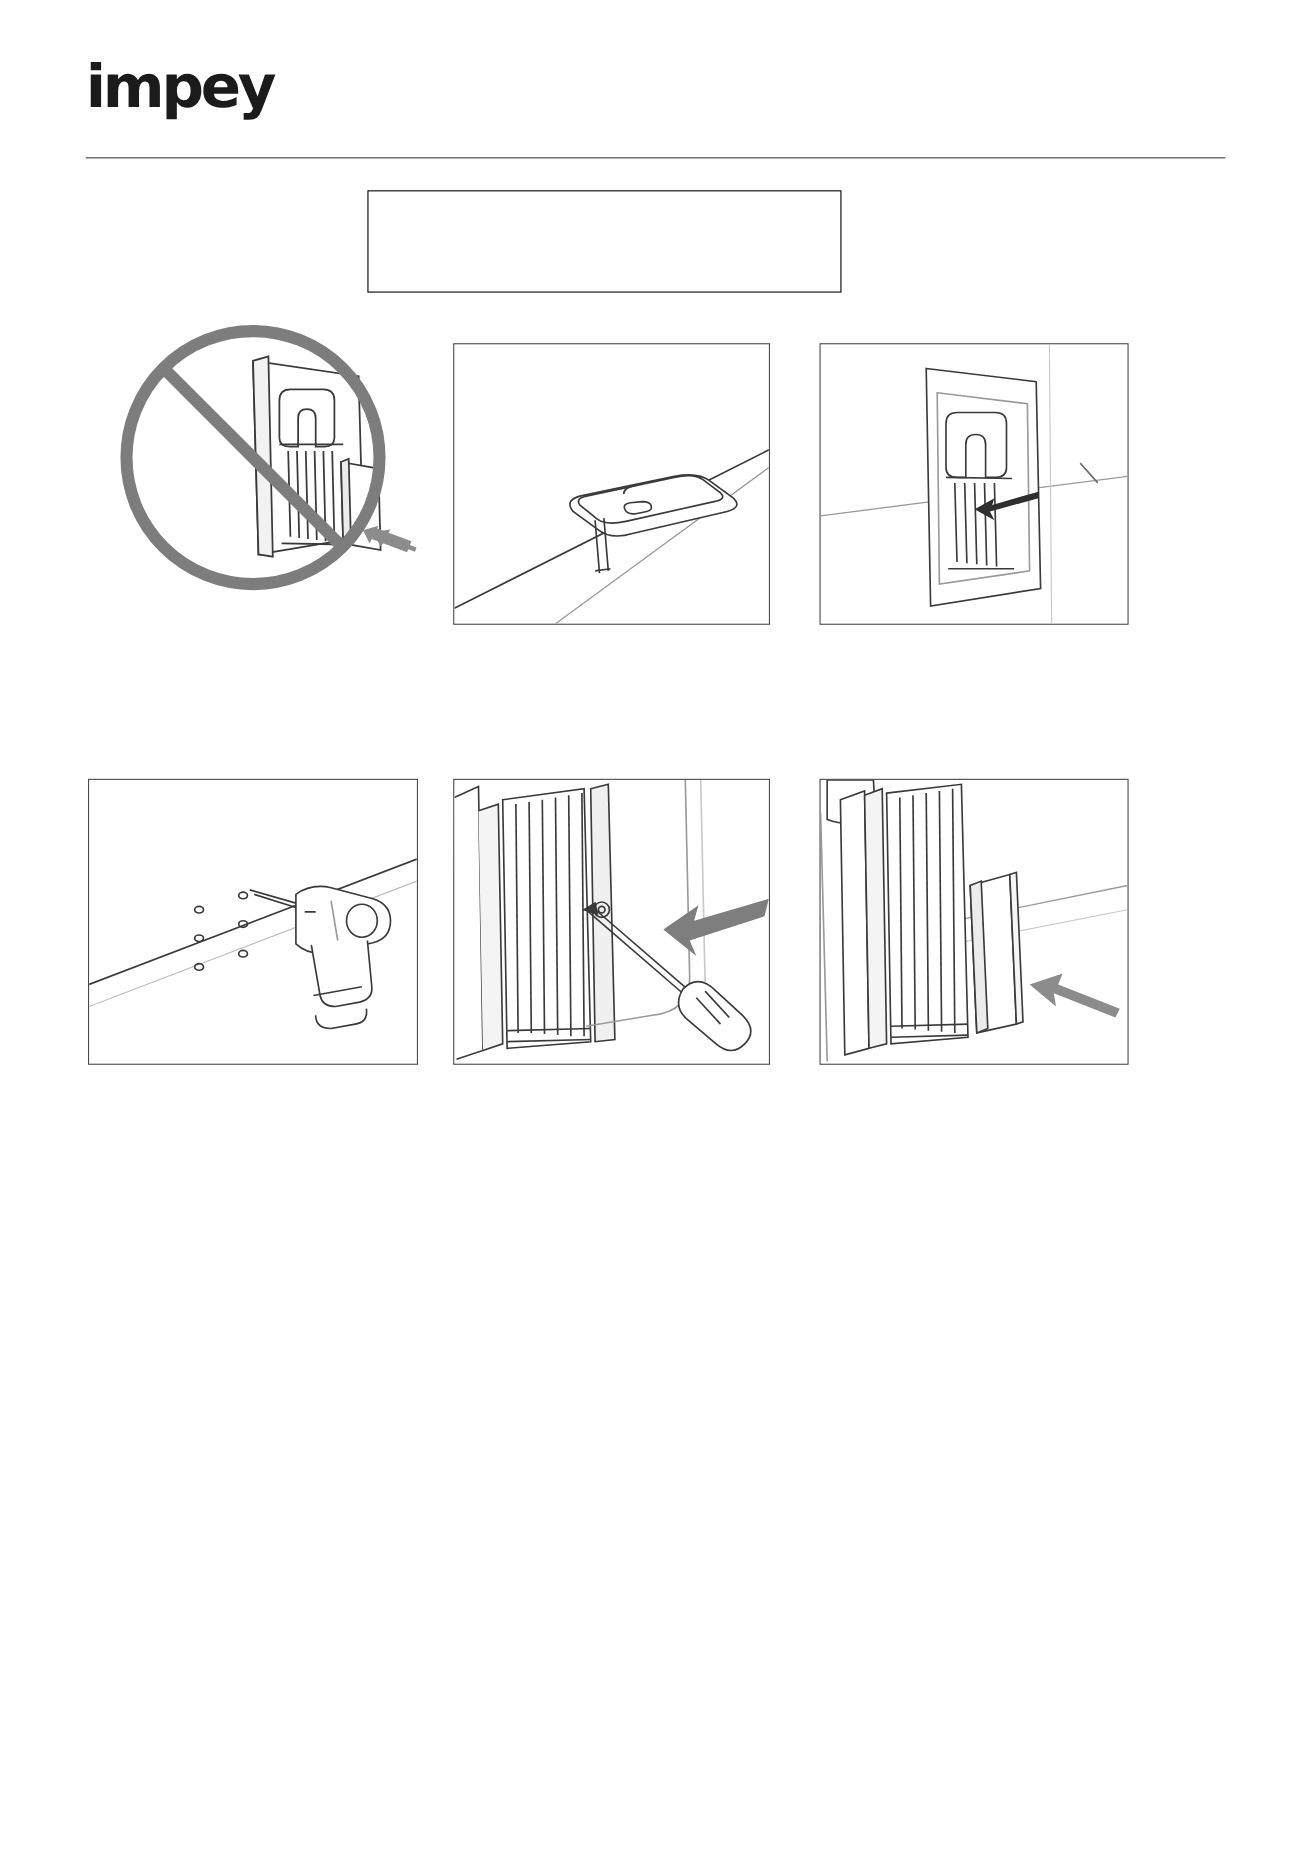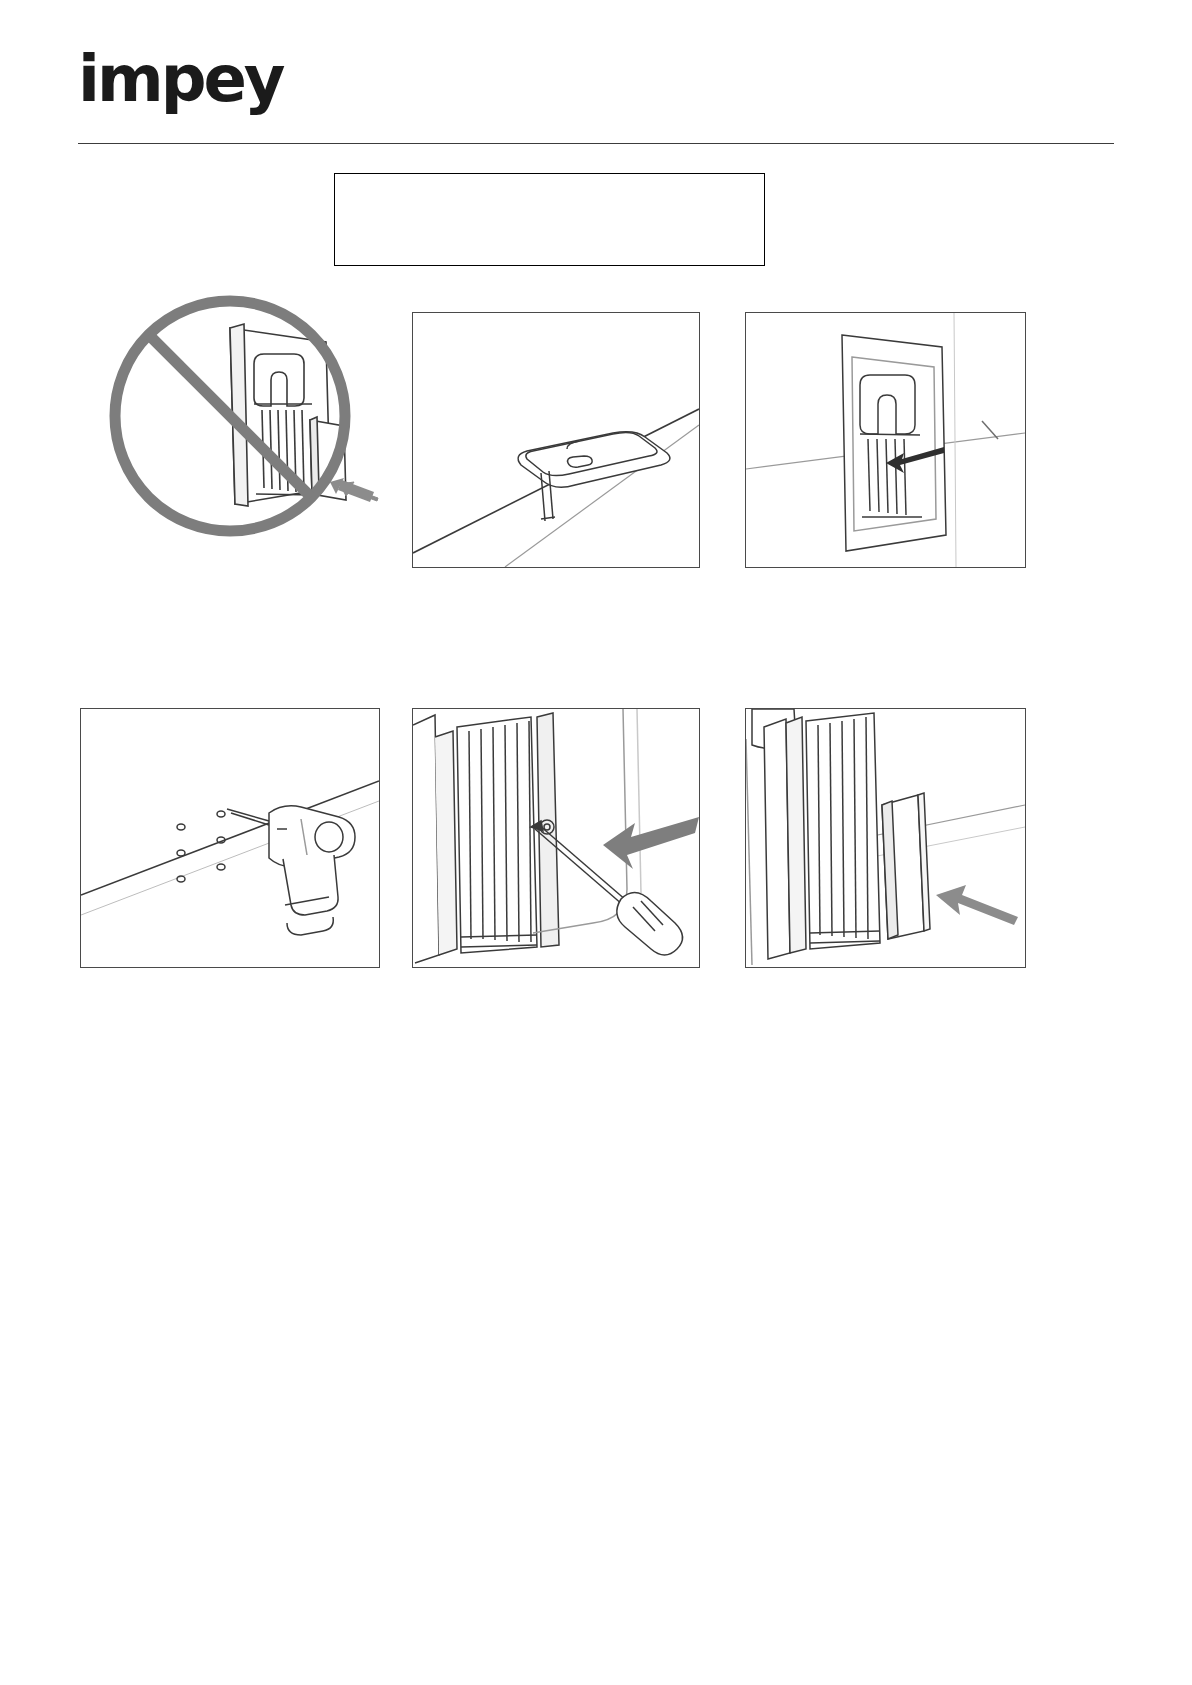--- a/index.html
+++ b/index.html
@@ -14,21 +14,21 @@
     font-family: "Liberation Sans", sans-serif;
     color: #000000;
     overflow: hidden;
   }
 
   
   .brand-logo {
     position: absolute;
     left: 78px;
     top: 38px;
-    font-size: 64px;
+    font-size: 54px;
     line-height: 82px;
     font-weight: bold;
     letter-spacing: -3px;
     color: #1b1b1b;
     font-family: "DejaVu Sans", sans-serif;
   }
   .header-rule {
     position: absolute;
     left: 78px;
     top: 143px;

